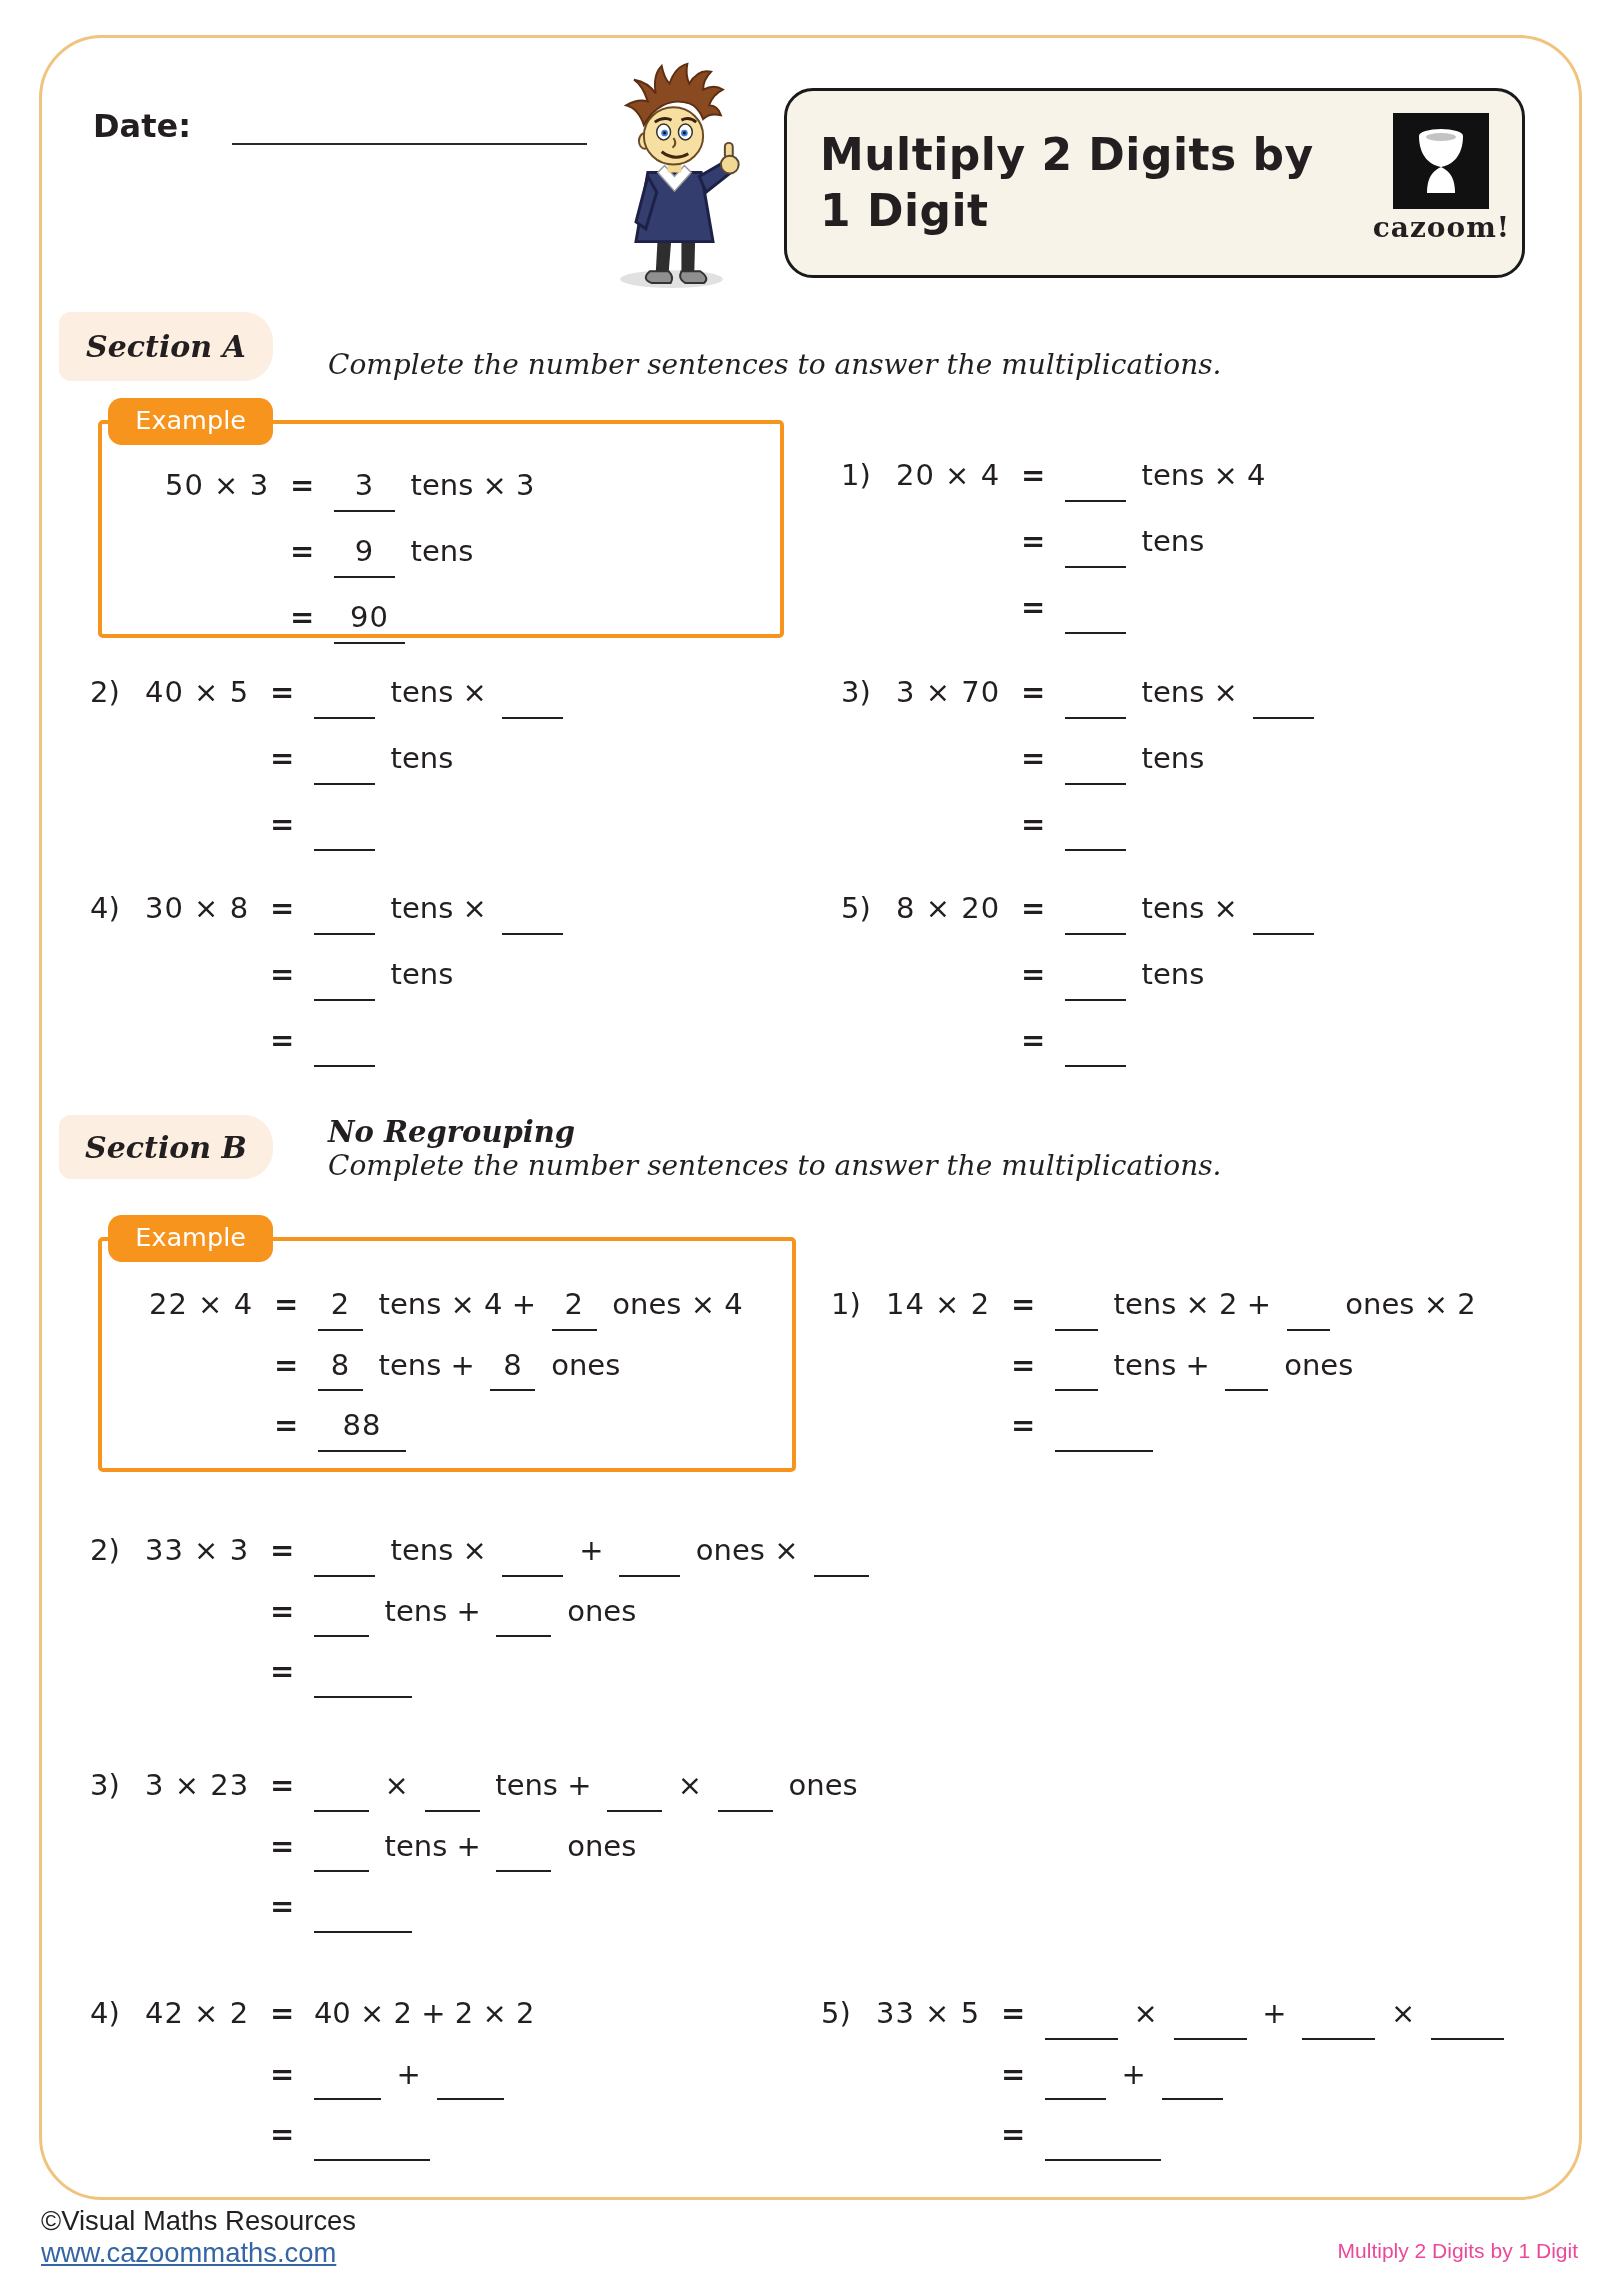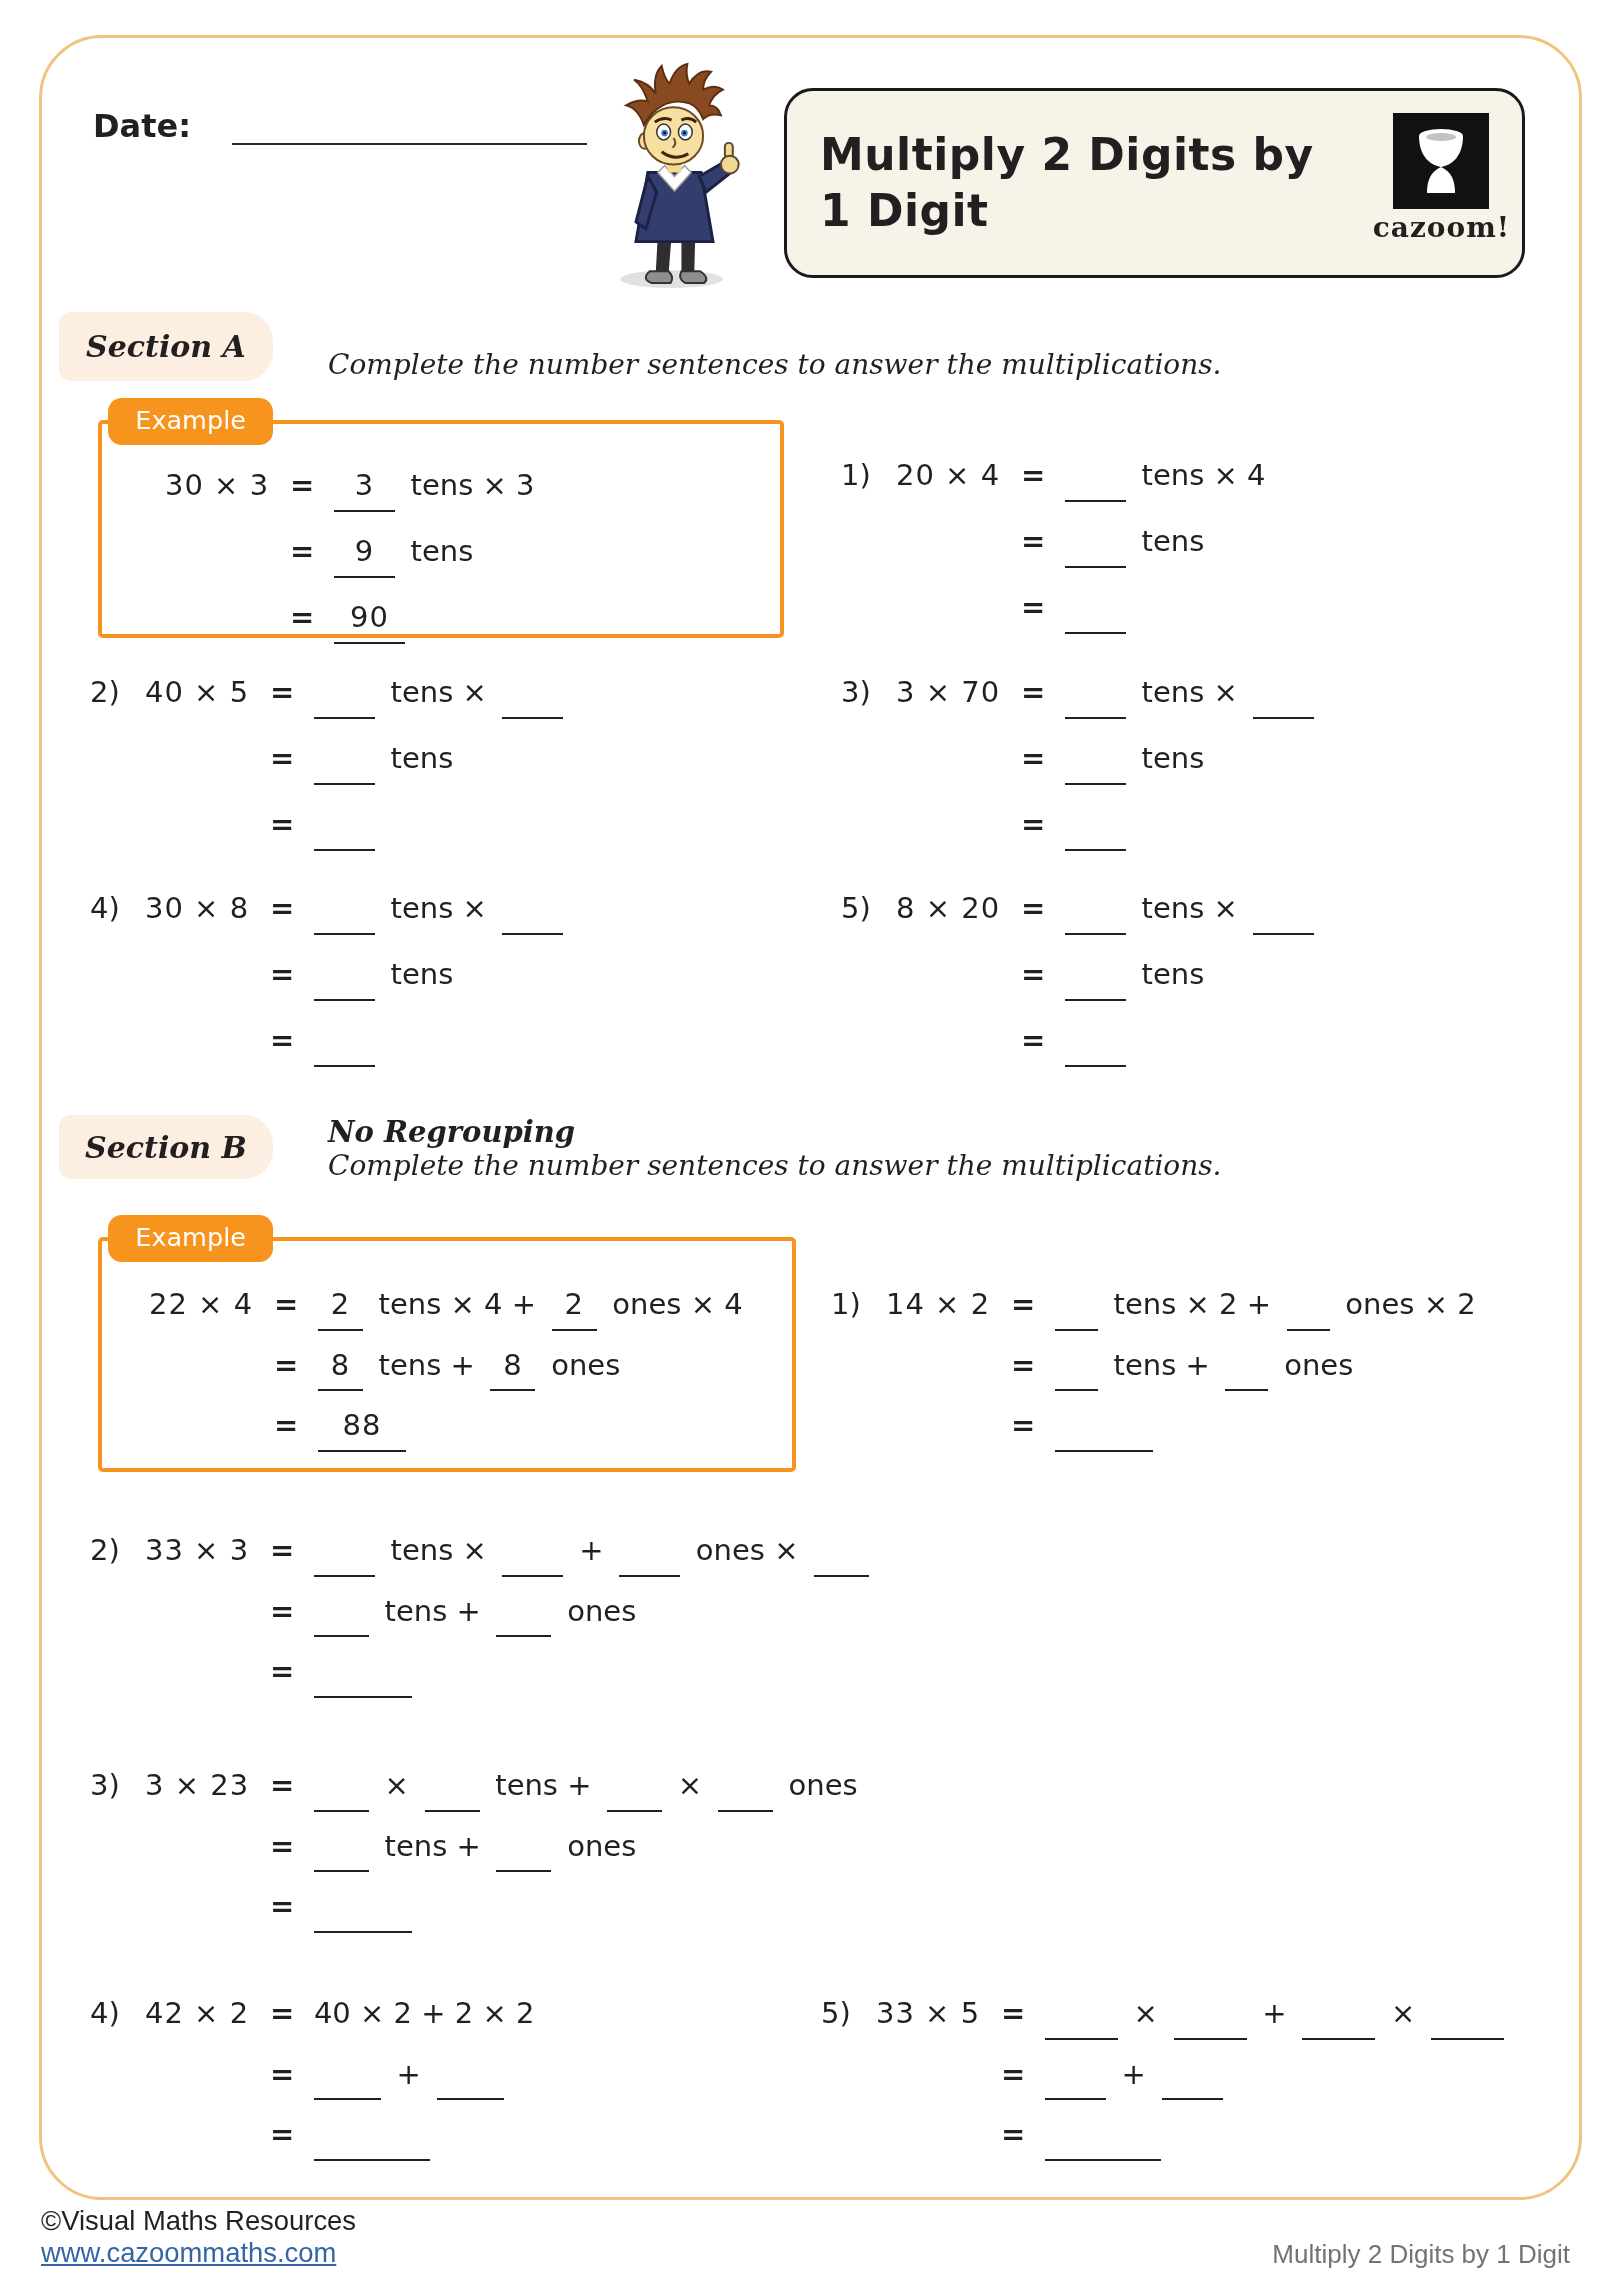--- a/index.html
+++ b/index.html
@@ -48,22 +48,22 @@
   .rows-b { gap:23.5px; }
   .eq-row { display:flex; align-items:baseline; gap:15.7px; font-size:29px; line-height:37px; }
   .eq-sign { font-weight:bold; margin-right:3.9px; }
   .blank { display:inline-block; text-align:center; border-bottom:2.9px solid #231f20;
            padding:0 2.9px 5.9px; margin-bottom:-8.8px; letter-spacing:1px; }
   .ex-content { display:flex; align-items:flex-start; font-size:29px; }
 
   
   .footer-left { position:absolute; left:41px; top:2205px; font-family:"Liberation Sans", sans-serif; font-size:27.4px; }
   .footer-link { color:#3465a4; text-decoration:underline; cursor:pointer; font-family:"Liberation Sans", sans-serif; font-size:27.4px; }
-  .footer-right { position:absolute; right:51px; top:2239px; font-family:"Liberation Sans", sans-serif;
-                  font-size:26px; color:#737373; }
+  .footer-right { position:absolute; right:43px; top:2239px; font-family:"Liberation Sans", sans-serif;
+                  font-size:21px; color:#ec4899; }
 </style>
 </head>
 <body>
 
 <div>
 
   <div class="frame"></div>
 
   <div class="id-fields">
     <div class="id-row">
@@ -125,21 +125,21 @@
     </div>
     <div class="instruction-col">
       <span class="instr">Complete the number sentences to answer the multiplications.</span>
     </div>
   </div>
 
   <div class="example-box" style="left:98px; top:420px; width:686px; height:218px; padding:43px 19.6px 19.6px 63px;">
     <span class="example-tag">Example</span>
     <div class="ex-content">
       <div class="prob-head">
-        <span class="pexpr">30 × 3</span>
+        <span class="pexpr">50 × 3</span>
       </div>
       <div class="prob-rows rows-a">
           <div class="eq-row">
             <span class="eq-sign">=</span>
             <span class="blank" style="min-width: 61px;">3</span>
             <span class="tok">tens × 3</span>
           </div>
           <div class="eq-row">
             <span class="eq-sign">=</span>
             <span class="blank" style="min-width: 61px;">9</span>

